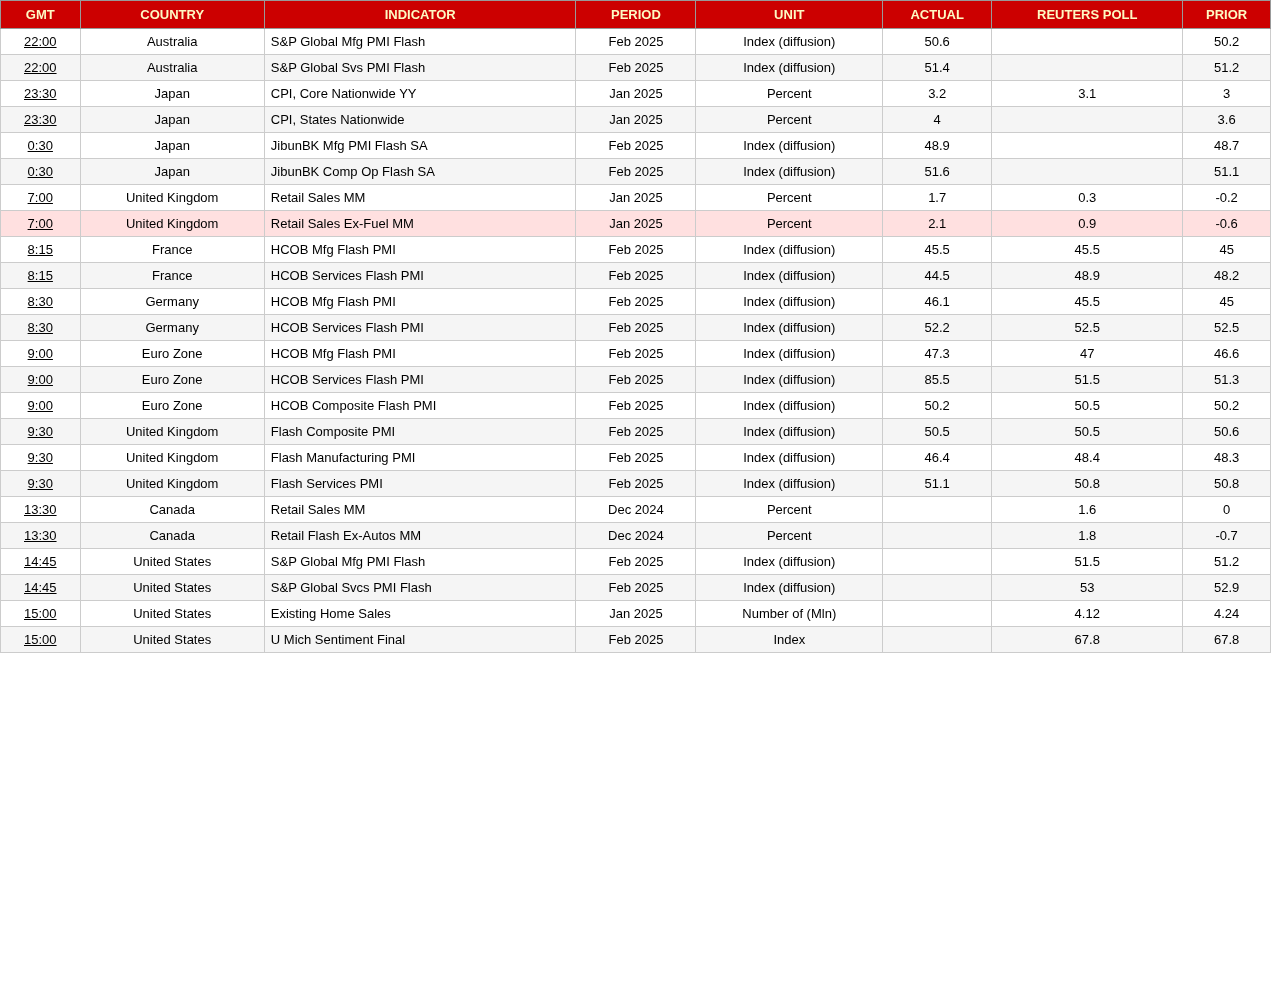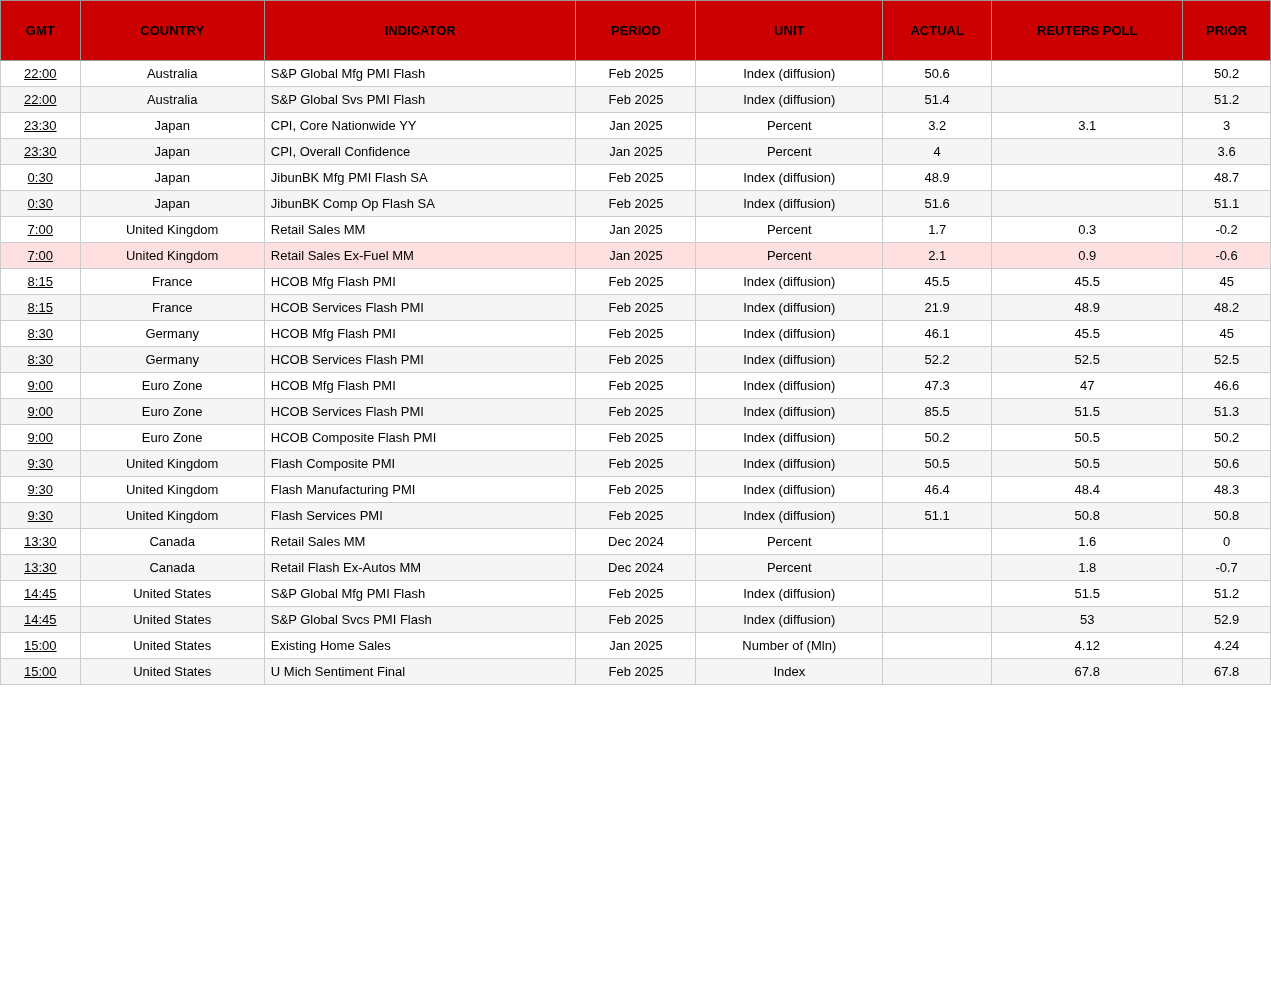--- a/index.html
+++ b/index.html
@@ -7,24 +7,24 @@
       font-family: Arial, sans-serif;
       font-size: 13px;
       background: #fff;
     }
     table {
       width: 100%;
       border-collapse: collapse;
     }
     thead tr th {
       background-color: #cc0000;
-      color: #000000;
+      color: #fef9c3;
       font-weight: bold;
       text-align: center;
-      padding: 22px 4px;
+      padding: 6px 4px;
       border: 1px solid #999;
       text-transform: uppercase;
       font-size: 13px;
     }
     tbody tr td {
       border: 1px solid #ccc;
       padding: 5px 6px;
       text-align: center;
       color: #000;
     }
@@ -89,21 +89,21 @@
         <td class="indicator">CPI, Core Nationwide YY</td>
         <td class="period">Jan 2025</td>
         <td class="unit">Percent</td>
         <td class="actual">3.2</td>
         <td class="poll">3.1</td>
         <td class="prior">3</td>
       </tr>
       <tr>
         <td class="gmt">23:30</td>
         <td class="country">Japan</td>
-        <td class="indicator">CPI, Overall Confidence</td>
+        <td class="indicator">CPI, States Nationwide</td>
         <td class="period">Jan 2025</td>
         <td class="unit">Percent</td>
         <td class="actual">4</td>
         <td class="poll"></td>
         <td class="prior">3.6</td>
       </tr>
       <tr>
         <td class="gmt">0:30</td>
         <td class="country">Japan</td>
         <td class="indicator">JibunBK Mfg PMI Flash SA</td>
@@ -152,21 +152,21 @@
         <td class="actual">45.5</td>
         <td class="poll">45.5</td>
         <td class="prior">45</td>
       </tr>
       <tr>
         <td class="gmt">8:15</td>
         <td class="country">France</td>
         <td class="indicator">HCOB Services Flash PMI</td>
         <td class="period">Feb 2025</td>
         <td class="unit">Index (diffusion)</td>
-        <td class="actual">21.9</td>
+        <td class="actual">44.5</td>
         <td class="poll">48.9</td>
         <td class="prior">48.2</td>
       </tr>
       <tr>
         <td class="gmt">8:30</td>
         <td class="country">Germany</td>
         <td class="indicator">HCOB Mfg Flash PMI</td>
         <td class="period">Feb 2025</td>
         <td class="unit">Index (diffusion)</td>
         <td class="actual">46.1</td>

